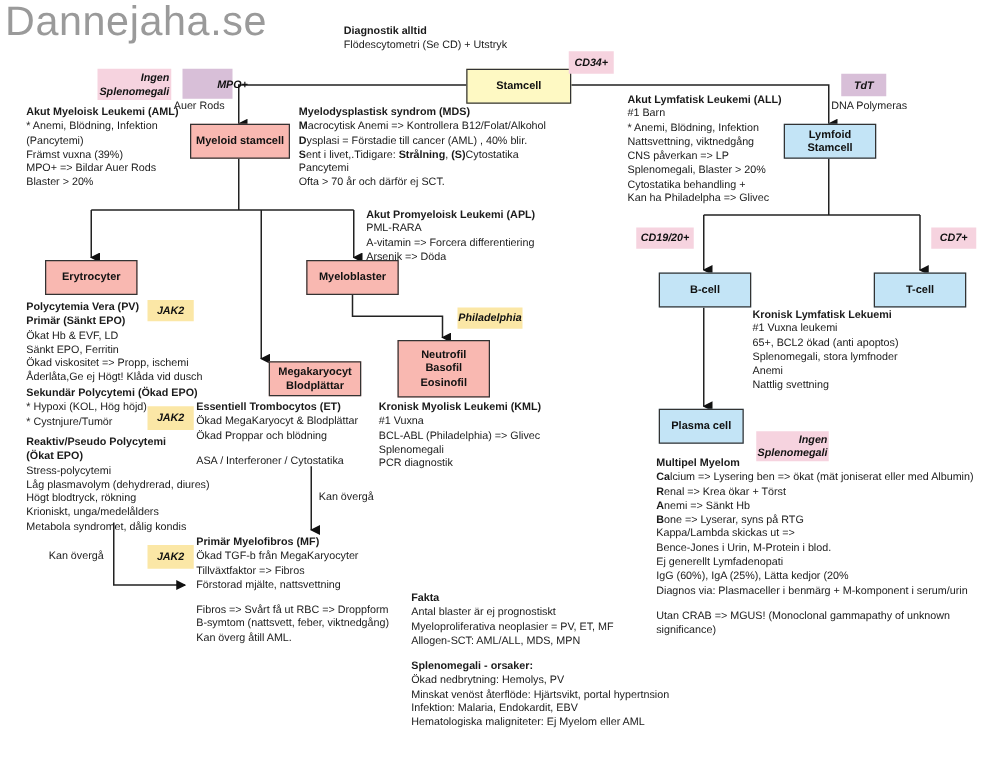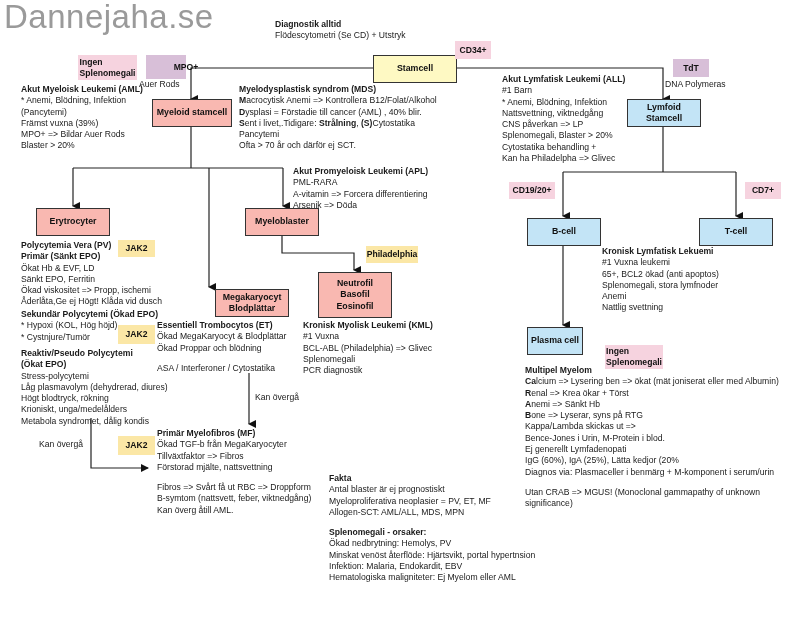--- a/index.html
+++ b/index.html
@@ -8,22 +8,22 @@
   .abs { position:absolute; }
   .watermark { left:4px; top:-2px; font-size:33px; color:#9a9a9a; font-family:"Liberation Sans", sans-serif; letter-spacing:0.5px; }
   .txt { font-size:8.6px; line-height:11.3px; white-space:nowrap; color:#1a1a1a; }
   .txt .h { font-weight:bold; }
   .txt b { font-weight:bold; }
   .node { border:1.3px solid #333; display:flex; align-items:center; justify-content:center;
           text-align:center; font-weight:bold; font-size:8.8px; line-height:11.5px; box-sizing:border-box; }
   .red { background:#f9b8b1; }
   .orange { background:#fef9c3; }
   .blue { background:#c3e4f6; }
-  .tag { display:flex; align-items:center; justify-content:center; text-align:left;
-         font-weight:bold; font-size:8.6px; line-height:11px; box-sizing:border-box; }
+  .tag { display:flex; align-items:center; justify-content:center; text-align:right;
+         font-weight:bold; font-size:8.6px; line-height:11px; box-sizing:border-box;font-style:italic; }
   .pink { background:#f6d3df; }
   .purple { background:#d8bfd8; }
   .yellow { background:#fbe7a6; }
   svg.lines { position:absolute; left:0; top:0; }
   .lbl { font-size:8.6px; color:#1a1a1a; white-space:nowrap; }
 </style>
 </head>
 <body>
 
 <svg class="lines" width="800" height="622">
@@ -89,21 +89,21 @@
 </div>
 <div class="abs node red" style="left:318px;top:272px;width:74px;height:46px;">
   <span><span>Neutrofil</span><br><span>Basofil</span><br><span>Eosinofil</span></span>
 </div>
 <div class="abs node blue" style="left:527px;top:218px;width:74px;height:28px;">
   <span>B-cell</span>
 </div>
 <div class="abs node blue" style="left:699px;top:218px;width:74px;height:28px;">
   <span>T-cell</span>
 </div>
-<div class="abs node blue" style="left:527px;top:327px;width:56px;height:28px;">
+<div class="abs node blue" style="left:527px;top:327px;width:68px;height:28px;">
   <span>Plasma cell</span>
 </div>
 
 <div class="abs tag pink" style="left:455px;top:41px;width:36px;height:18px;">CD34+</div>
 <div class="abs tag pink" style="left:78px;top:55px;width:59px;height:25px;">
   <span><span>Ingen</span><br><span>Splenomegali</span></span>
 </div>
 <div class="abs tag purple" style="left:146px;top:55px;width:36px;height:24px;padding-left:40px;">MPO+</div>
 <div class="abs lbl" style="left:139px;top:79px;">Auer Rods</div>
 <div class="abs tag purple" style="left:673px;top:59px;width:36px;height:18px;">TdT</div>

